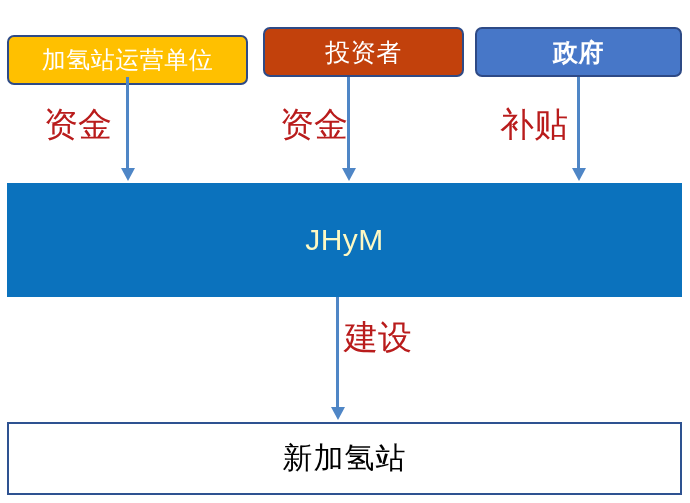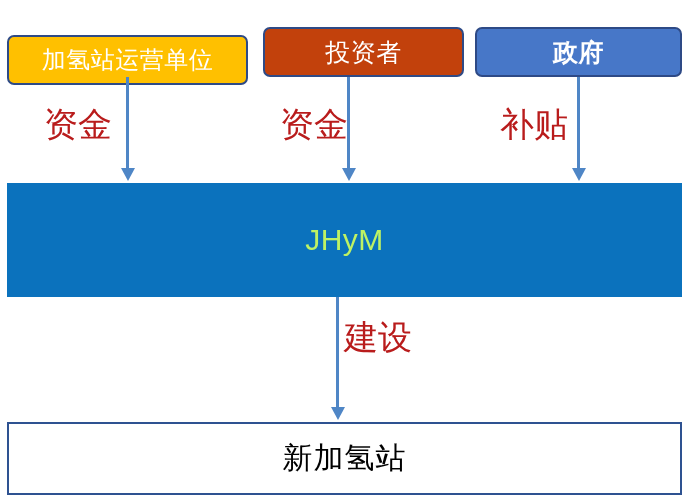--- a/index.html
+++ b/index.html
@@ -56,21 +56,21 @@
     position: absolute;
     box-sizing: border-box;
     left: 7px; top: 183px; width: 675px; height: 114px;
     background: #0b72bd;
     border: 1px solid #0b72bd;
     display: flex;
     align-items: center;
     justify-content: center;
   }
   #box-hub .boxlabel {
-    color: #bef264;
+    color: #fef9c3;
     font-size: 30px;
     letter-spacing: 0.5px;
   }
 
   
   #box-station {
     position: absolute;
     box-sizing: border-box;
     left: 7px; top: 422px; width: 675px; height: 73px;
     background: #ffffff;

